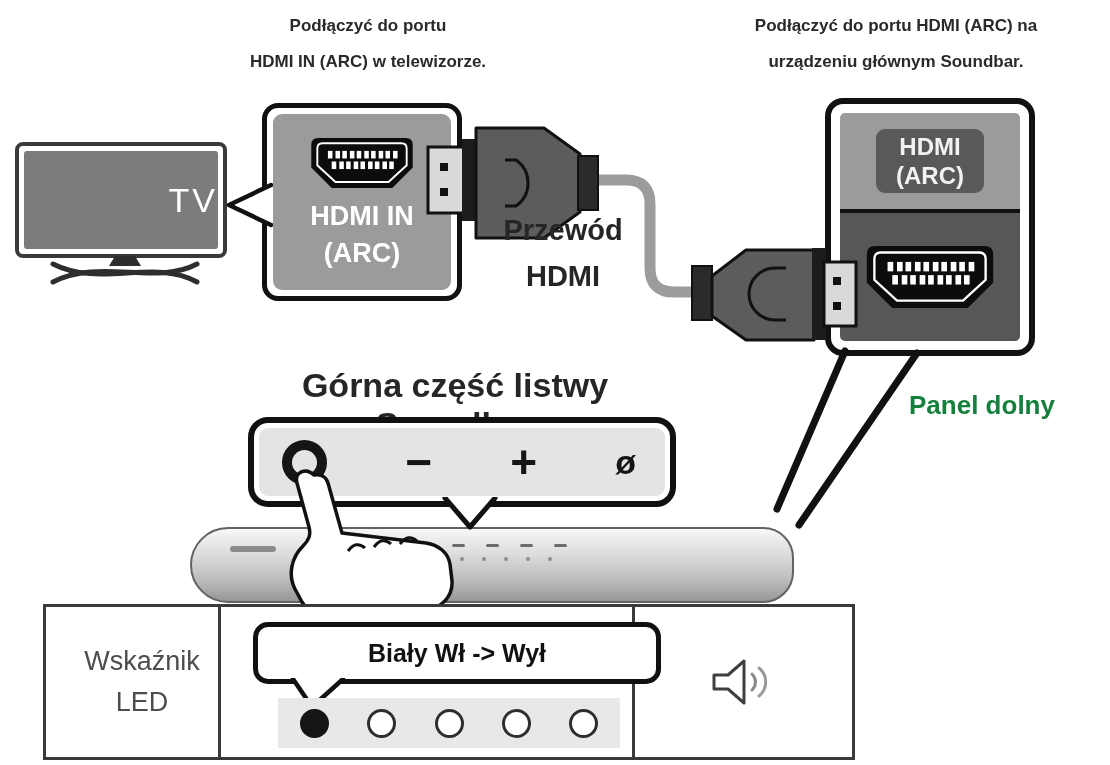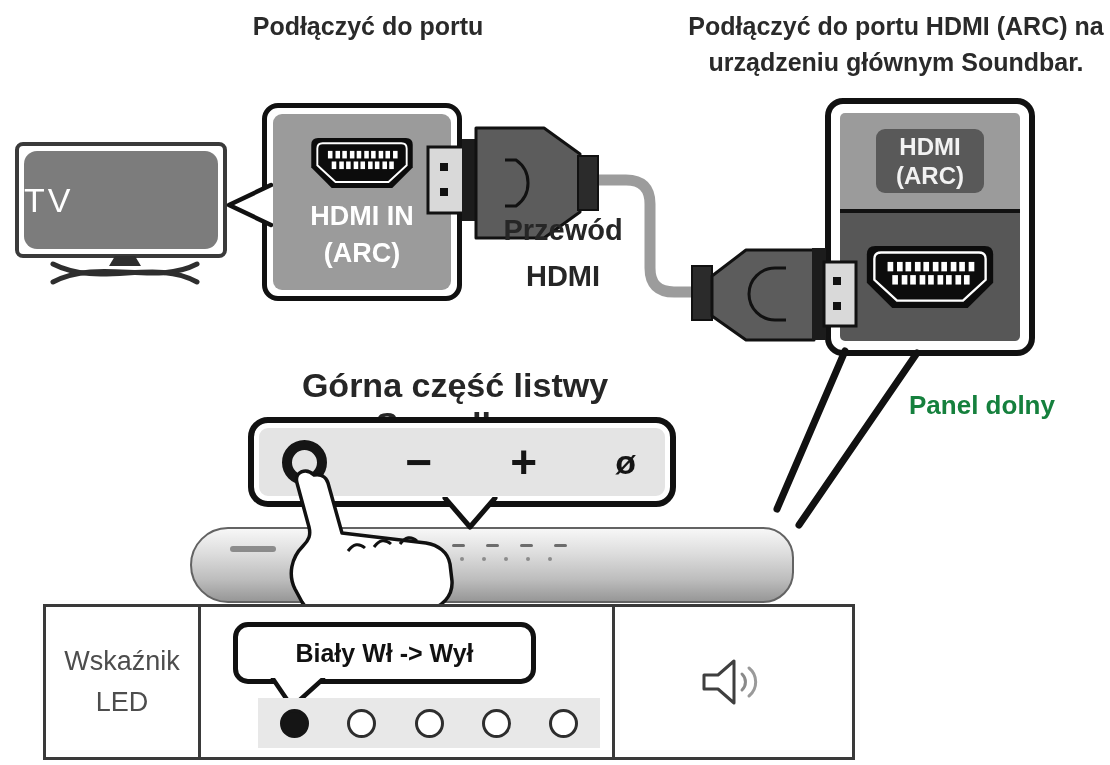--- a/index.html
+++ b/index.html
@@ -1,26 +1,26 @@
 <!DOCTYPE html>
 <html><head>
 <meta charset="utf-8">
 <style>
   html,body{margin:0;padding:0;background:#ffffff;}
   .stage{
     position:relative;width:1110px;height:765px;background:#ffffff;overflow:hidden;
     font-family:"Liberation Sans","DejaVu Sans",sans-serif;color:#242424;
   }
   .abs{position:absolute;}
-  .caption{font-weight:bold;font-size:25px;line-height:36px;text-align:center;color:#2a2a2a;}
+  .caption{font-weight:bold;font-size:17px;line-height:36px;text-align:center;color:#2a2a2a;}
 
   
   .tv-frame{left:15px;top:142px;width:212px;height:116px;border:4px solid #3a3a3a;border-radius:8px;
     background:#ffffff;padding:5px;box-sizing:border-box;}
-  .tv-screen{width:100%;height:100%;background:#7c7c7c;border-radius:13px;display:flex;align-items:center;justify-content:flex-start;}
+  .tv-screen{width:100%;height:100%;background:#7c7c7c;border-radius:3px;display:flex;align-items:center;justify-content:flex-end;}
   .tv-label{color:#ffffff;font-size:34px;letter-spacing:3px;font-weight:500;}
 
   
   .hdmi-in-box{left:262px;top:103px;width:200px;height:198px;border:5px solid #111;border-radius:16px;
     background:#ffffff;padding:6px;box-sizing:border-box;}
   .hdmi-in-fill{width:100%;height:100%;background:#9b9b9b;border-radius:9px;display:flex;flex-direction:column;align-items:center;}
   .hdmi-in-fill svg{margin-top:22px;}
   .port-label-white{margin-top:8px;color:#ffffff;font-weight:bold;font-size:27px;line-height:37px;text-align:center;}
 
   
@@ -51,39 +51,40 @@
   .ctrl-panel{left:248px;top:417px;width:428px;height:90px;border:6px solid #111;border-radius:20px;
     background:#e4e4e4;box-shadow:inset 0 0 0 5px #ffffff;box-sizing:border-box;
     display:flex;align-items:center;justify-content:space-between;padding:0 34px 0 28px;}
   .ctrl-circle{width:25px;height:25px;border:10px solid #151515;border-radius:50%;background:transparent;}
   .ctrl-glyph{font-weight:bold;font-size:46px;line-height:1;color:#151515;}
   .ctrl-glyph.small{font-size:34px;}
 
   
   .led-table{left:43px;top:604px;width:812px;height:156px;border:3px solid #3a3a3a;box-sizing:border-box;display:flex;background:#fff;}
   .led-col1{width:152px;flex:none;border-right:3px solid #3a3a3a;display:flex;flex-direction:column;
-    align-items:center;justify-content:center;gap:10px;font-size:27px;color:#4d4d4d;}
+    align-items:center;justify-content:center;gap:10px;font-size:27px;color:#4d4d4d;margin-left:20px;}
   .led-col2{width:411px;flex:none;border-right:3px solid #3a3a3a;position:relative;}
-  .led-bubble{position:absolute;left:32px;top:15px;width:303px;height:62px;border:5px solid #111;border-radius:15px;
+  .led-bubble{position:absolute;left:32px;top:15px;width:408px;height:62px;border:5px solid #111;border-radius:15px;
     background:#fff;box-sizing:border-box;display:flex;align-items:center;justify-content:center;
     font-weight:bold;font-size:25px;color:#111;}
   .led-strip{position:absolute;left:57px;top:91px;width:342px;height:50px;background:#e8e8e8;
     display:flex;align-items:center;justify-content:space-between;padding:0 22px;box-sizing:border-box;}
   .led{width:23px;height:23px;border-radius:50%;border:3px solid #2e2e2e;background:#fff;}
   .led.on{background:#151515;border-color:#151515;}
   .led-col3{flex:1;display:flex;flex-direction:column;align-items:center;justify-content:center;gap:6px;}
   .source-label{font-weight:bold;font-size:24px;color:#1d1d1d;}
 </style>
 </head>
 <body>
 
 <div class="stage">
 
   <div class="abs caption" style="left:148px;top:8px;width:440px;">
     <div>Podłączyć do portu</div>
+    <div>HDMI IN (ARC) w telewizorze.</div>
   </div>
   <div class="abs caption" style="left:672px;top:8px;width:448px;">
     <div>Podłączyć do portu HDMI (ARC) na</div>
     <div>urządzeniu głównym Soundbar.</div>
   </div>
 
   <div class="abs tv-frame">
     <div class="tv-screen">
       <span class="tv-label">TV</span>
     </div>

